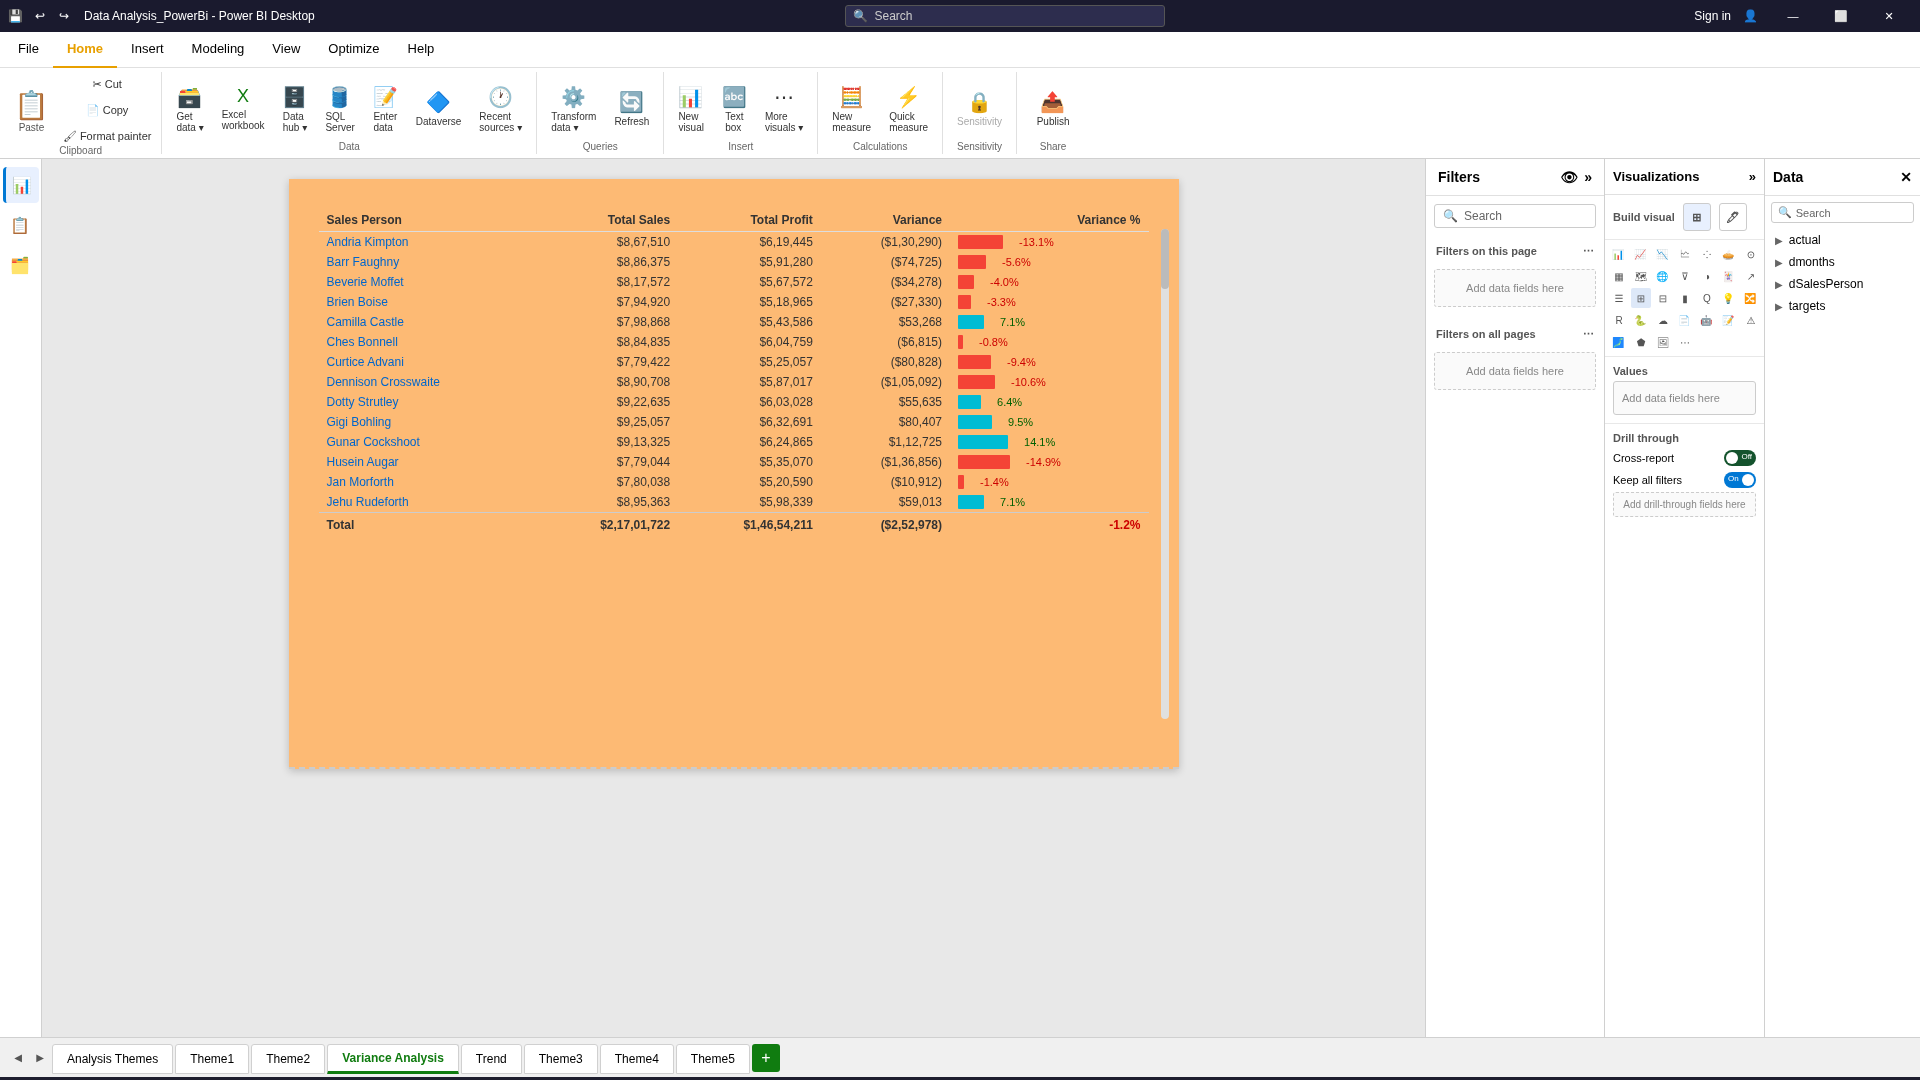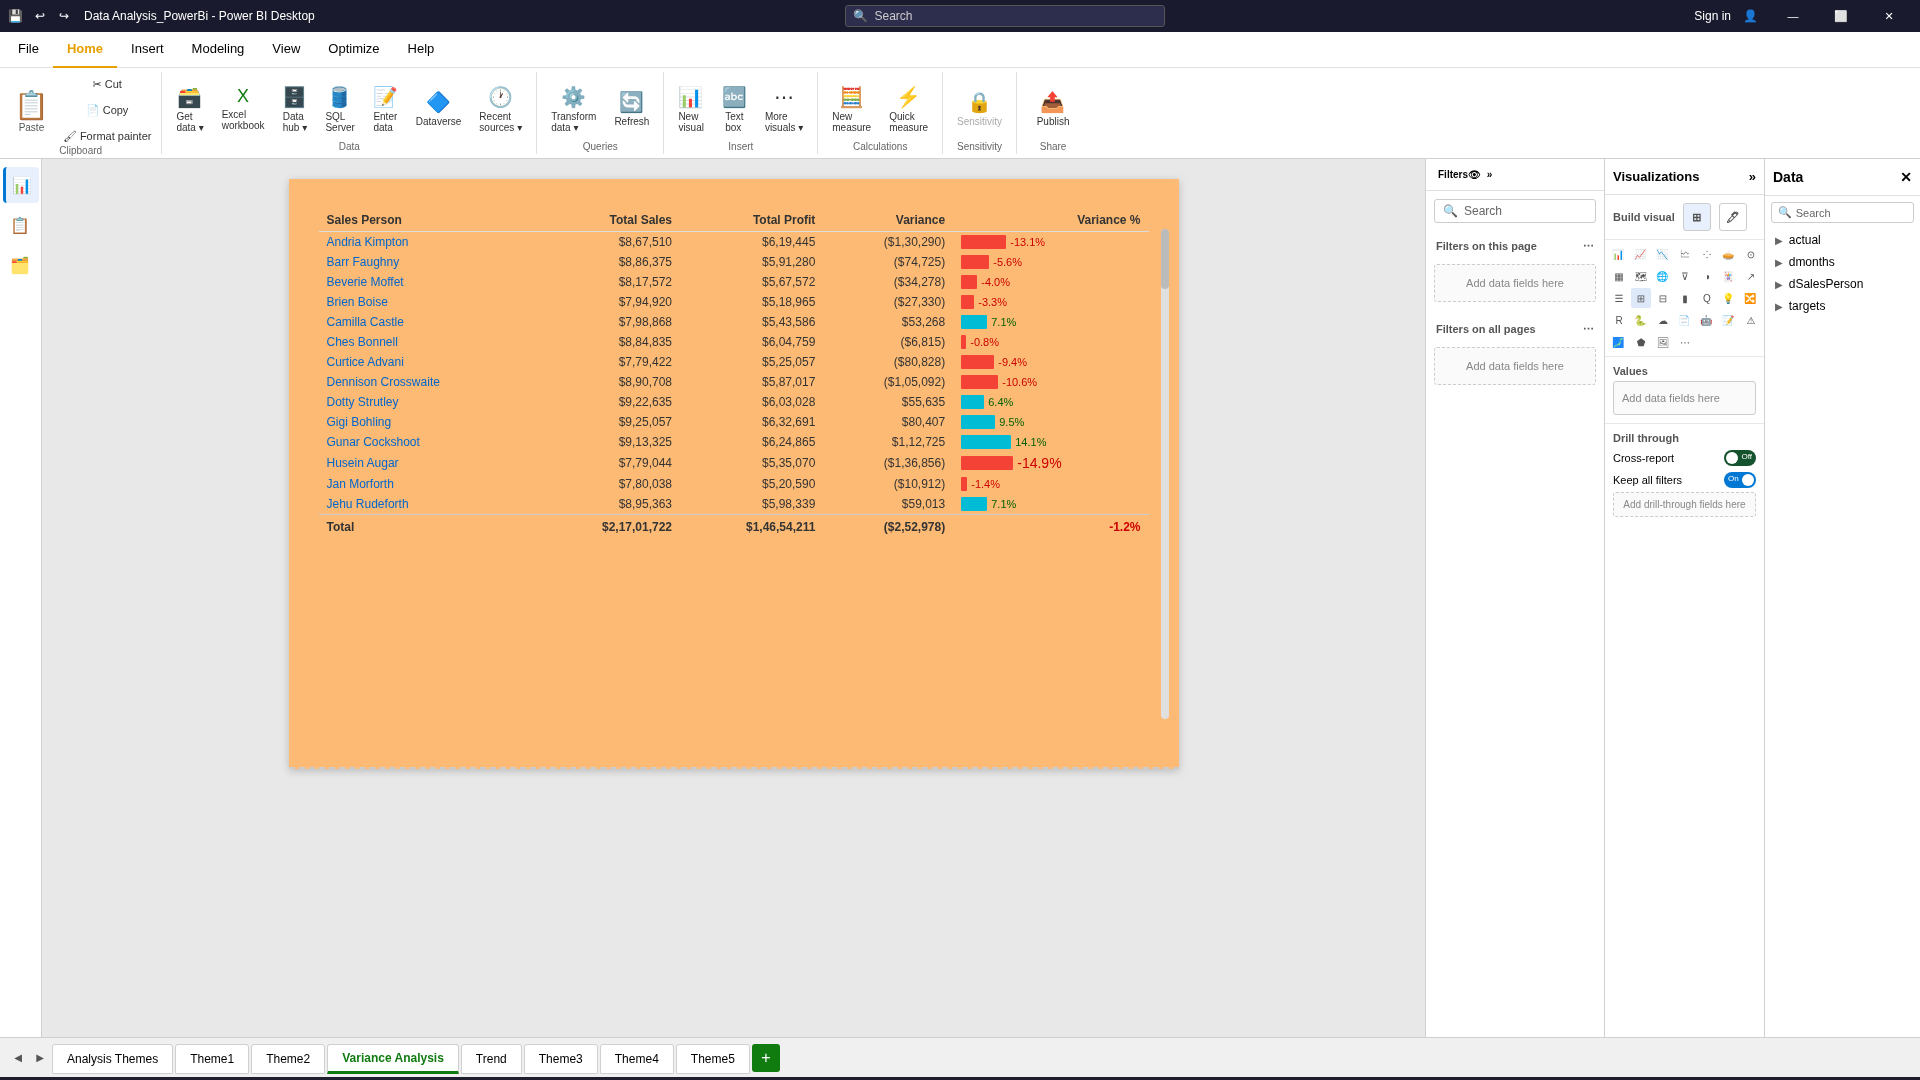--- a/index.html
+++ b/index.html
@@ -182,21 +182,21 @@
       font-size: 12px;
     }
     .data-table .total-row td {
       font-weight: 700;
       border-top: 1px solid #ccc;
       padding-top: 5px;
     }
     .variance-bar-cell {
       display: flex;
       align-items: center;
-      gap: 4px;
+      gap: 16px;
     }
     .scrollbar-right {
       position: absolute;
       right: 10px;
       top: 50px;
       bottom: 50px;
       width: 8px;
       background: #e0e0e0;
       border-radius: 4px;
     }
@@ -214,23 +214,24 @@
       width: 180px;
       background: #fff;
       border-left: 1px solid #d0d0d0;
       border-right: 1px solid #d0d0d0;
       display: flex;
       flex-direction: column;
     }
     .panel-header {
       display: flex;
       align-items: center;
+      justify-content: space-between;
       padding: 10px 12px;
       font-weight: 600;
-      font-size: 10px;
+      font-size: 14px;
       border-bottom: 1px solid #e0e0e0;
     }
     .panel-header-icons { display: flex; gap: 6px; }
     .panel-search {
       margin: 8px;
       display: flex;
       align-items: center;
       border: 1px solid #ccc;
       border-radius: 3px;
       padding: 4px 8px;
@@ -810,21 +811,21 @@
       </td>
     </tr>
               <tr>
       <td style="color:#0066cc;">Husein Augar</td>
       <td style="text-align:right;">$7,79,044</td>
       <td style="text-align:right;">$5,35,070</td>
       <td style="text-align:right;">($1,36,856)</td>
       <td>
         <div class="variance-bar-cell">
           <span style="display:inline-block;width:52px;height:14px;background:#F44336;border-radius:1px;"></span>
-          <span style="color:#c00;font-size:14px;">-14.9%</span>
+          <span style="color:#c00;font-size:11px;">-14.9%</span>
         </div>
       </td>
     </tr>
               <tr>
       <td style="color:#0066cc;">Jan Morforth</td>
       <td style="text-align:right;">$7,80,038</td>
       <td style="text-align:right;">$5,20,590</td>
       <td style="text-align:right;">($10,912)</td>
       <td>
         <div class="variance-bar-cell">

